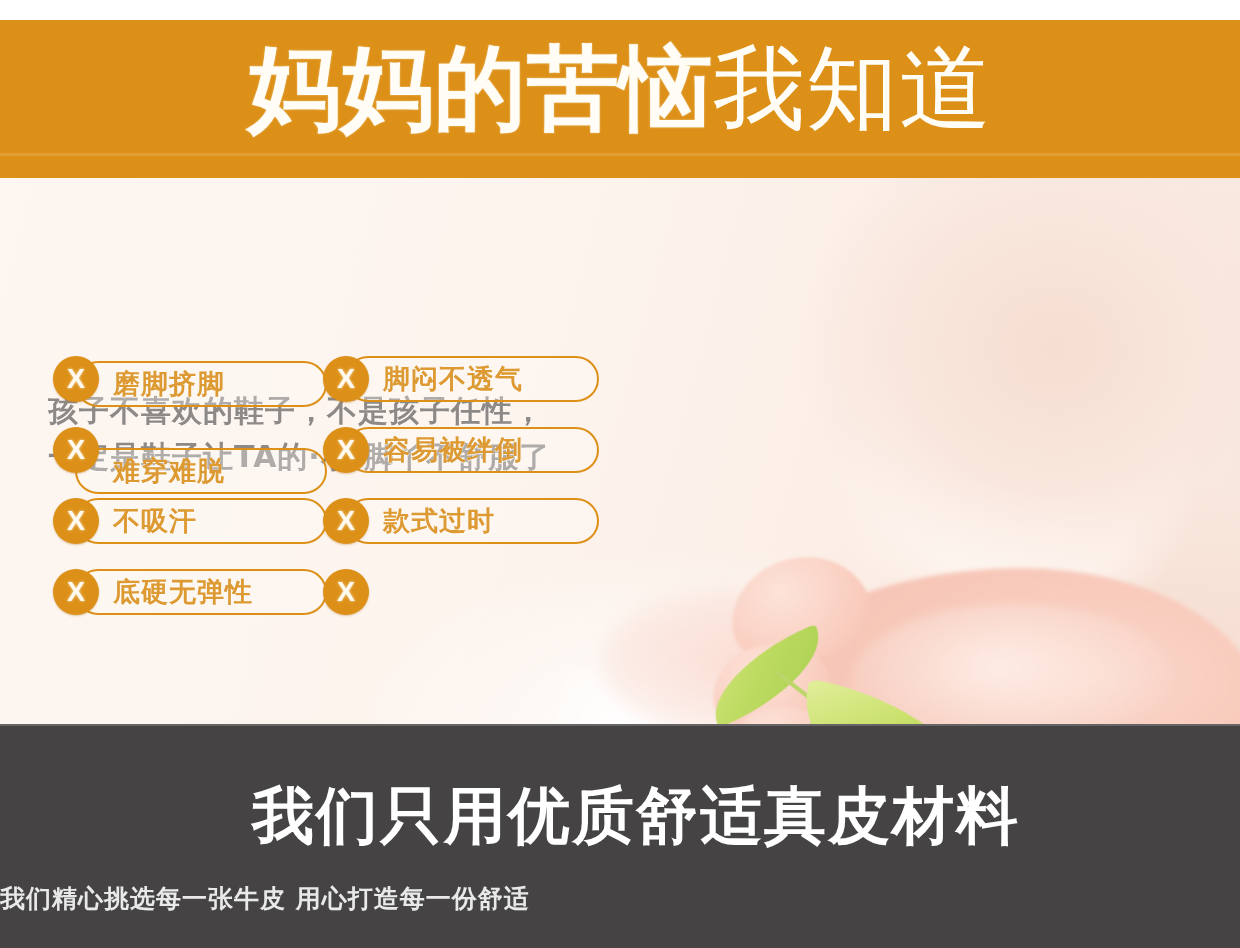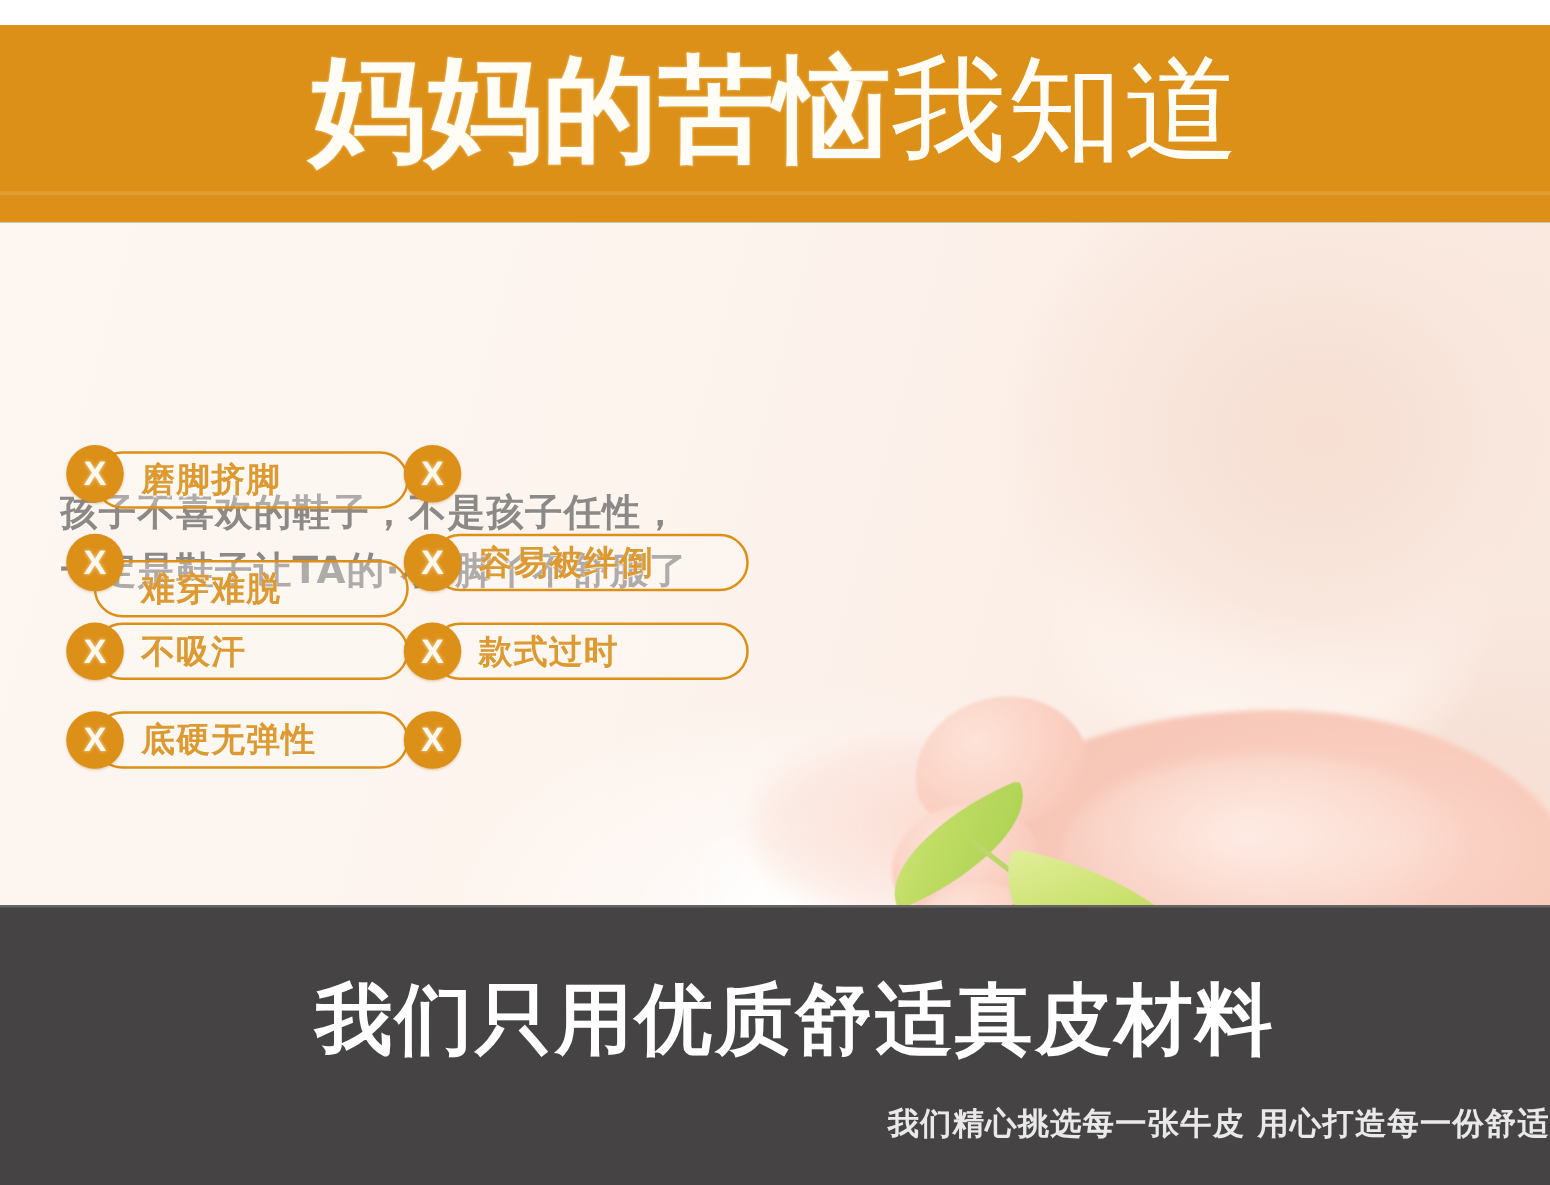--- a/index.html
+++ b/index.html
@@ -2,21 +2,21 @@
 <html><head>
 <meta charset="utf-8">
 <style>
   html,body{margin:0;padding:0;}
   body{
     width:1240px;height:948px;
     background:#ffffff;
     font-family:"Liberation Sans","DejaVu Sans",sans-serif;
     overflow:hidden;
   }
-  .page{position:relative;width:1240px;height:948px;overflow:hidden;background:#0f766e;}
+  .page{position:relative;width:1240px;height:948px;overflow:hidden;background:#a3a3a3;}
 
   
   .top-gutter{position:absolute;left:0;top:0;width:1240px;height:20px;background:#ffffff;}
 
   
   .header-band{
     position:absolute;left:0;top:20px;width:1240px;height:158px;
     background:#dd9018;
     overflow:hidden;
   }
@@ -192,21 +192,21 @@
     color:#ffffff;
     font-size:62px;
     font-weight:900;
     letter-spacing:2px;
     line-height:72px;
     white-space:nowrap;
     font-family:"DejaVu Sans","Liberation Sans",sans-serif;
     padding-left:16px;
   }
   .footer-sub{
-    position:absolute;left:0;top:158px;width:1240px;text-align:right;
+    position:absolute;left:0;top:158px;width:1240px;text-align:left;
     color:#e9e9e9;
     font-size:25px;
     font-weight:700;
     letter-spacing:1px;
     line-height:34px;
     white-space:nowrap;
     font-family:"DejaVu Sans","Liberation Sans",sans-serif;
   }
 </style>
 </head>
@@ -255,20 +255,23 @@
           </div>
         <div class="body" style="width:252px;margin-top:10px;">
             <span>磨脚挤脚</span>
           </div>
       </div>
 
       <div class="pill" style="left:323px;top:177px;">
         <div class="badge">
             <span>X</span>
           </div>
+        <div class="body" style="width:254px;">
+            <span>脚闷不透气</span>
+          </div>
       </div>
 
       <div class="pill" style="left:53px;top:248px;">
         <div class="badge">
             <span>X</span>
           </div>
         <div class="body" style="width:252px;margin-top:42px;">
             <span>难穿难脱</span>
           </div>
       </div>

